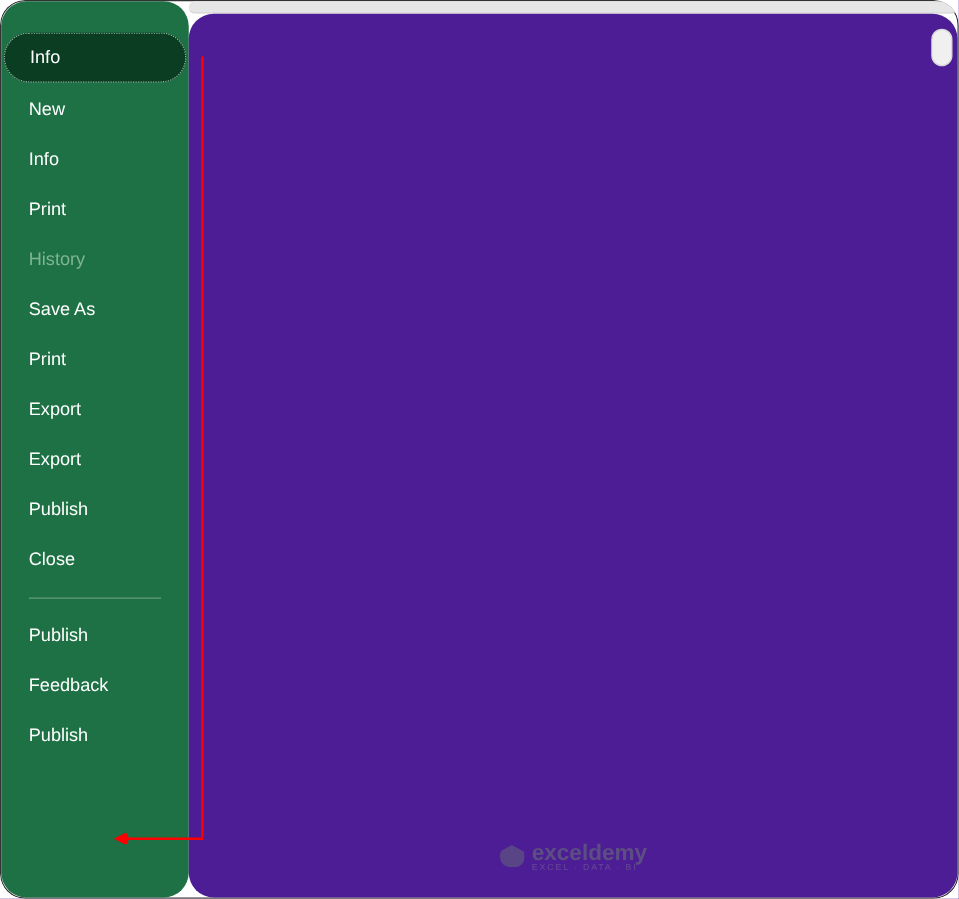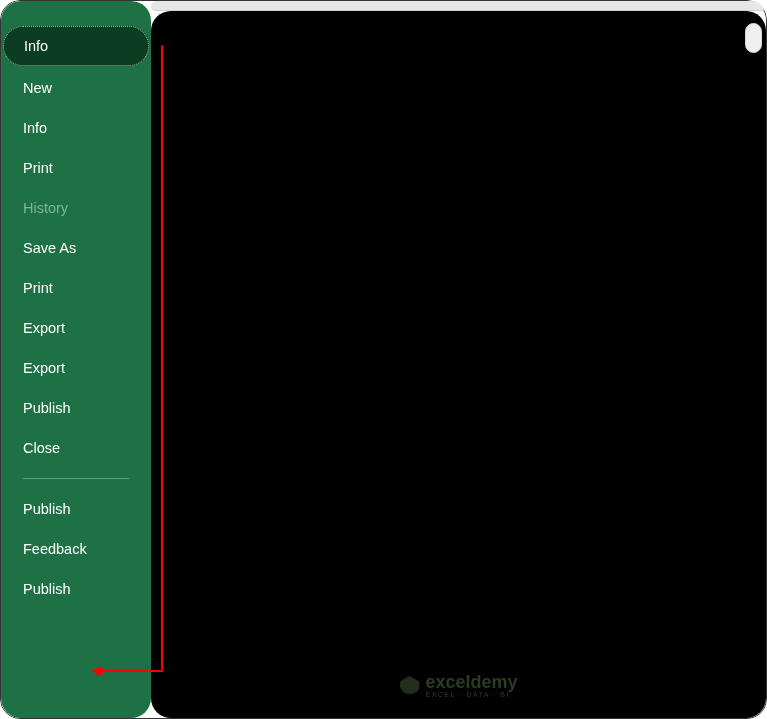--- a/index.html
+++ b/index.html
@@ -59,21 +59,21 @@
       background: rgba(255,255,255,0.3);
       margin: 10px 22px;
     }
     .spacer { height: 2px; }
     .content-area {
       position: absolute;
       top: 10px;
       left: 150px;
       right: 0;
       bottom: 0;
-      background: #000000;
+      background: #4c1d95;
     }
     .vert-scroll {
       position: absolute;
       top: 12px;
       right: 4px;
       width: 17px;
       height: 30px;
       background: #f0f0f0;
       border: 1px solid #d8d8d8;
     }

